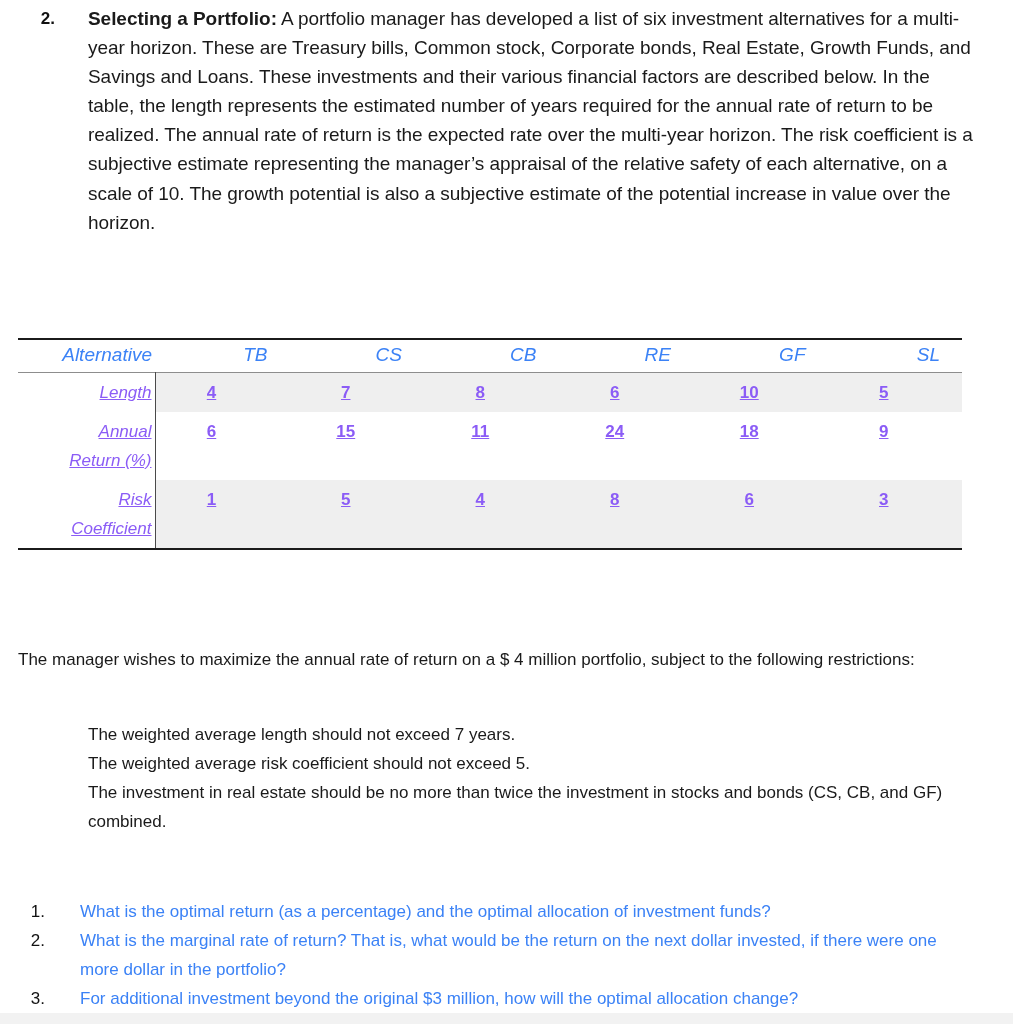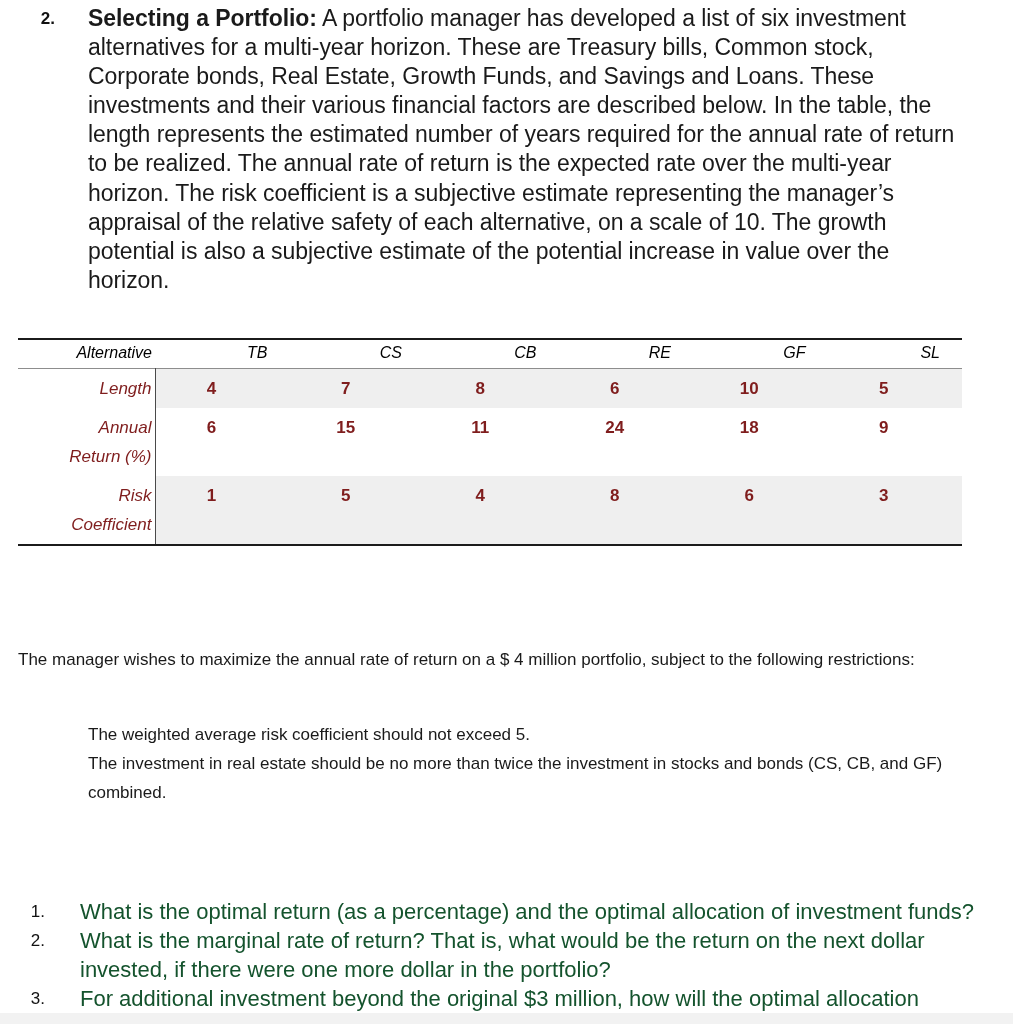--- a/index.html
+++ b/index.html
@@ -43,21 +43,21 @@
     padding-right: 33px;
     box-sizing: border-box;
     font-size: 17px;
     font-weight: bold;
     line-height: 29.1px;
     color: #111;
   }
   .problem-text {
     flex: 1 1 auto;
     padding-right: 38px;
-    font-size: 23px;
+    font-size: 19px;
     line-height: 29.1px;
     text-align: left;
     color: #1a1a1a;
     letter-spacing: -0.05px;
   }
   .problem-text b.lead {
     font-weight: bold;
   }
 
   
@@ -71,43 +71,44 @@
     border-collapse: collapse;
     width: 944px;
     table-layout: fixed;
   }
   table.data-table col.label-col { width: 137px; }
   table.data-table col.data-col  { width: 134.5px; }
 
   table.data-table thead th {
     font-style: italic;
     font-weight: normal;
-    font-size: 16px;
+    font-size: 19px;
     padding: 4px 0 6px 0;
-    color: #000000;
+    color: #3b82f6;
     background: #ffffff;
   }
   table.data-table thead th.row-head {
     text-align: right;
     padding-right: 3px;
     border-right: none;
   }
   table.data-table thead th.col-head {
     text-align: right;
     padding-right: 22px;
   }
   table.data-table thead tr {
     border-top: 2.4px solid #1b1b1b;
     border-bottom: 1.6px solid #8d8d8d;
   }
 
   table.data-table tbody td {
     font-size: 17px;
     vertical-align: top;
-    color: #7f1d1d;
+    color: #8b5cf6;
+    text-decoration: underline;
   }
   table.data-table tbody td.row-label {
     font-style: italic;
     font-weight: normal;
     text-align: right;
     padding: 5px 3px 5px 0;
     border-right: 1.4px solid #4a4a4a;
     background: #ffffff;
     line-height: 29px;
     white-space: pre-line;
@@ -168,23 +169,23 @@
     text-align: right;
     padding-right: 35px;
     box-sizing: border-box;
     font-size: 17px;
     line-height: 29.1px;
     color: #111;
   }
   .question-text {
     flex: 1 1 auto;
     padding-right: 38px;
-    font-size: 22px;
-    line-height: 29.1px;
-    color: #14532d;
+    font-size: 17px;
+    line-height: 29.1px;
+    color: #3b82f6;
   }
 
   
   .bottom-strip {
     position: absolute;
     left: 0;
     bottom: 0;
     width: 1013px;
     height: 11px;
     background: #f2f2f2;
@@ -254,20 +255,21 @@
           <td class="value">6</td>
           <td class="value">3</td>
         </tr>
       </tbody>
     </table>
   </div>
 
   <div class="lead-paragraph">The manager wishes to maximize the annual rate of return on a $ 4 million portfolio, subject to the following restrictions:</div>
 
   <div class="restrictions">
+    <span class="restriction-line">The weighted average length should not exceed 7 years.</span>
     <span class="restriction-line">The weighted average risk coefficient should not exceed 5.</span>
     <span class="restriction-line">The investment in real estate should be no more than twice the investment in stocks and bonds (CS, CB, and GF) combined.</span>
   </div>
 
   <div class="questions">
     <div class="question-row">
       <div class="question-number">1.</div>
       <div class="question-text">What is the optimal return (as a percentage) and the optimal allocation of investment funds?</div>
     </div>
     <div class="question-row">

